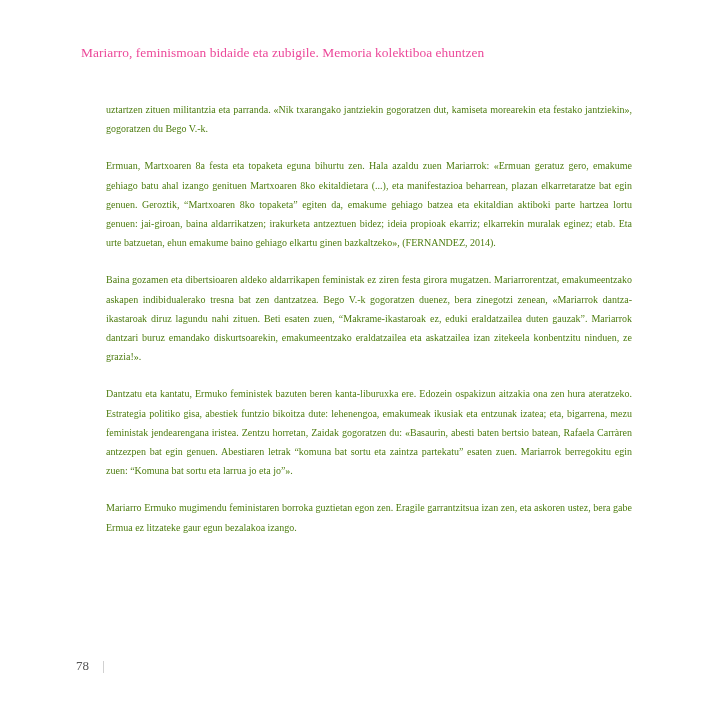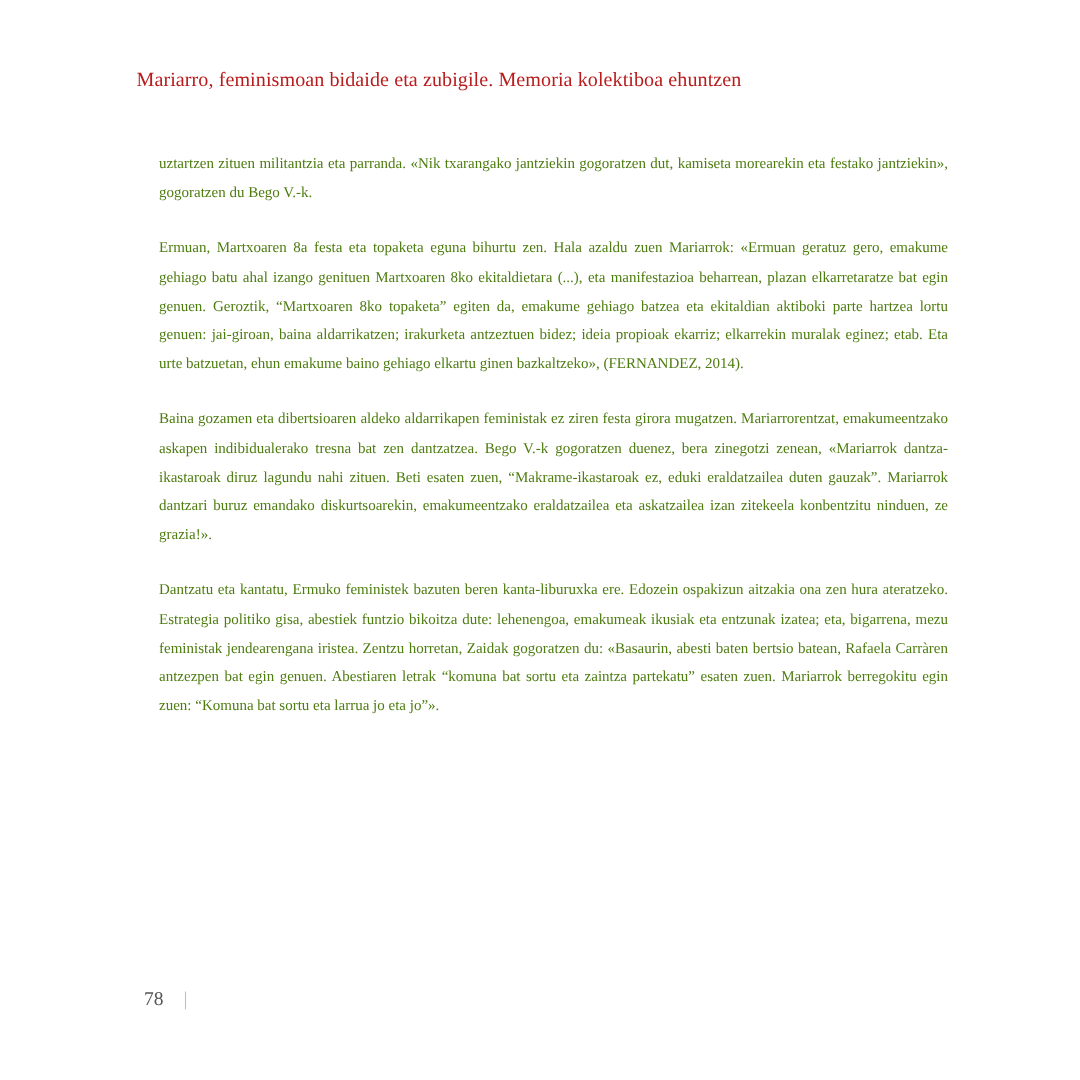--- a/index.html
+++ b/index.html
@@ -1,40 +1,41 @@
 <!DOCTYPE html>
 <html><head>
 <meta charset="utf-8">
 <style>
   html, body { margin:0; padding:0; }
   body {
     width:720px; height:720px; background:#ffffff; position:relative; overflow:hidden;
     font-family: "Liberation Serif", "DejaVu Serif", serif; color:#2b2b2b;
   }
   .running-head {
-    position:absolute; left:91px; top:45px; font-size:13.4px; color:#b91c1c; letter-spacing:0.05px;
+    position:absolute; left:81px; top:45px; font-size:13.4px; color:#ec4899; letter-spacing:0.05px;
   }
   .body-text {
     position:absolute; left:106px; top:100px; width:526px;
     font-size:10px; line-height:19.2px; text-align:justify; color:#4d7c0f;
   }
   .body-text p { margin:0 0 18px 0; }
   .folio {
-    position:absolute; left:96px; top:658px; font-size:13px; color:#555;
+    position:absolute; left:76px; top:658px; font-size:13px; color:#555;
   }
   .folio .sep { display:inline-block; margin-left:10px; color:#bbb; }
 </style>
 </head>
 <body>
 
 <div class="running-head">Mariarro, feminismoan bidaide eta zubigile. Memoria kolektiboa ehuntzen</div>
 
 <div class="body-text">
   <p>uztartzen zituen militantzia eta parranda. «Nik txarangako jantziekin gogoratzen dut, kamiseta morearekin eta festako jantziekin», gogoratzen du Bego V.-k.</p>
   <p>Ermuan, Martxoaren 8a festa eta topaketa eguna bihurtu zen. Hala azaldu zuen Mariarrok: «Ermuan geratuz gero, emakume gehiago batu ahal izango genituen Martxoaren 8ko ekitaldietara (...), eta manifestazioa beharrean, plazan elkarretaratze bat egin genuen. Geroztik, “Martxoaren 8ko topaketa” egiten da, emakume gehiago batzea eta ekitaldian aktiboki parte hartzea lortu genuen: jai-giroan, baina aldarrikatzen; irakurketa antzeztuen bidez; ideia propioak ekarriz; elkarrekin muralak eginez; etab. Eta urte batzuetan, ehun emakume baino gehiago elkartu ginen bazkaltzeko», (FERNANDEZ, 2014).</p>
   <p>Baina gozamen eta dibertsioaren aldeko aldarrikapen feministak ez ziren festa girora mugatzen. Mariarrorentzat, emakumeentzako askapen indibidualerako tresna bat zen dantzatzea. Bego V.-k gogoratzen duenez, bera zinegotzi zenean, «Mariarrok dantza-ikastaroak diruz lagundu nahi zituen. Beti esaten zuen, “Makrame-ikastaroak ez, eduki eraldatzailea duten gauzak”. Mariarrok dantzari buruz emandako diskurtsoarekin, emakumeentzako eraldatzailea eta askatzailea izan zitekeela konbentzitu ninduen, ze grazia!».</p>
   <p>Dantzatu eta kantatu, Ermuko feministek bazuten beren kanta-liburuxka ere. Edozein ospakizun aitzakia ona zen hura ateratzeko. Estrategia politiko gisa, abestiek funtzio bikoitza dute: lehenengoa, emakumeak ikusiak eta entzunak izatea; eta, bigarrena, mezu feministak jendearengana iristea. Zentzu horretan, Zaidak gogoratzen du: «Basaurin, abesti baten bertsio batean, Rafaela Carràren antzezpen bat egin genuen. Abestiaren letrak “komuna bat sortu eta zaintza partekatu” esaten zuen. Mariarrok berregokitu egin zuen: “Komuna bat sortu eta larrua jo eta jo”».</p>
+  <p>Mariarro Ermuko mugimendu feministaren borroka guztietan egon zen. Eragile garrantzitsua izan zen, eta askoren ustez, bera gabe Ermua ez litzateke gaur egun bezalakoa izango.</p>
 </div>
 
 <div class="folio">
   <span>78</span>
   <span class="sep">|</span>
 </div>
 
 </body></html>

